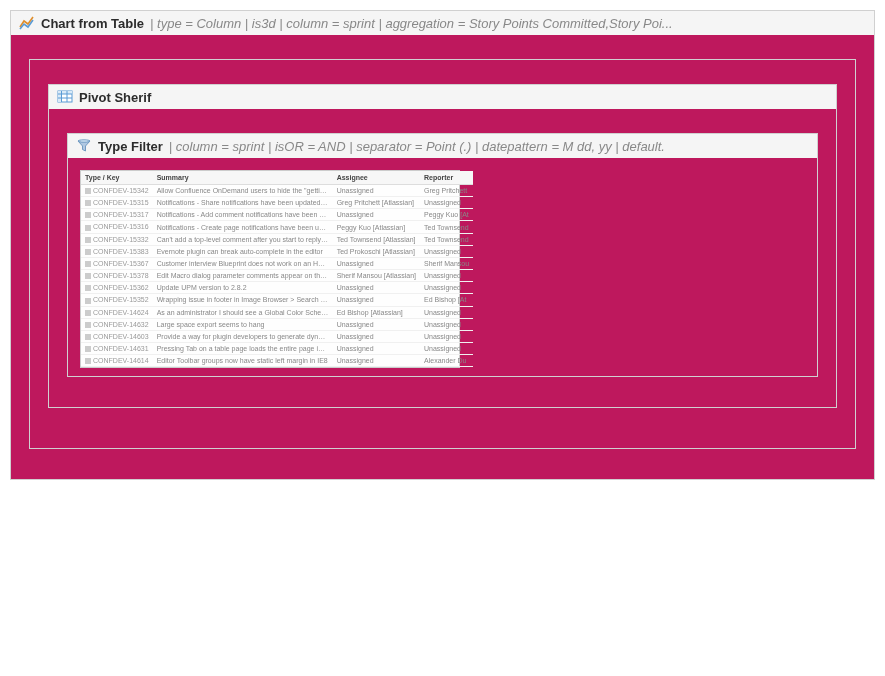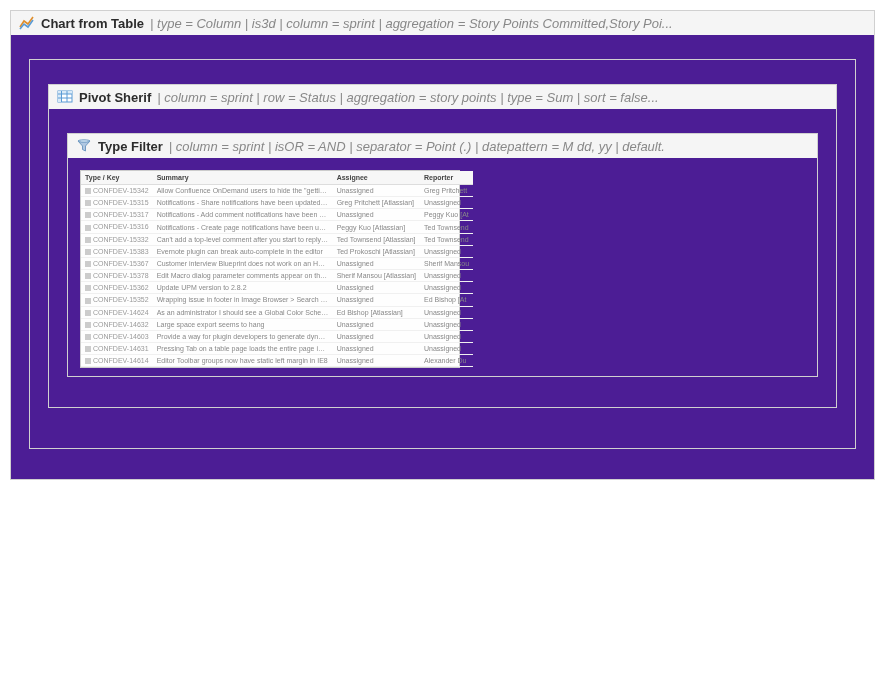--- a/index.html
+++ b/index.html
@@ -5,21 +5,21 @@
     * { box-sizing: border-box; margin: 0; padding: 0; }
     body {
       font-family: -apple-system, BlinkMacSystemFont, "Segoe UI", Arial, sans-serif;
       background: #ffffff;
       padding: 10px;
       width: 885px;
       color: #333;
     }
     .macro-box {
       border: 1px solid #d0d0d0;
-      background: #4c1d95;
+      background: #be185d;
       margin-bottom: 0;
     }
     .macro-header {
       background: #f5f5f5;
       padding: 4px 8px;
       display: flex;
       align-items: center;
       gap: 6px;
       font-size: 13px;
       color: #3b3b3b;
@@ -111,21 +111,20 @@
             <svg class="macro-icon" viewBox="0 0 16 16">
               <rect x="1" y="2" width="14" height="11" fill="#fff" stroke="#5b9bd5" stroke-width="1"></rect>
               <rect x="1" y="2" width="14" height="3" fill="#d9eaf7"></rect>
               <rect x="1" y="2" width="3.5" height="11" fill="#d9eaf7"></rect>
               <line x1="1" y1="5" x2="15" y2="5" stroke="#5b9bd5"></line>
               <line x1="1" y1="9" x2="15" y2="9" stroke="#5b9bd5"></line>
               <line x1="4.5" y1="2" x2="4.5" y2="13" stroke="#5b9bd5"></line>
               <line x1="10" y1="2" x2="10" y2="13" stroke="#5b9bd5"></line>
             </svg>
             <span class="macro-title">Pivot Sherif</span>
-            <span class="macro-params">| column = sprint | row = Status | aggregation = story points | type = Sum | sort = false...</span>
           </div>
           <div class="macro-body inner-3">
 
             <div class="macro-box">
               <div class="macro-header">
                 <svg class="macro-icon" viewBox="0 0 16 16">
                   <path d="M2,3 L14,3 L9.5,8 L9.5,13 L6.5,11.5 L6.5,8 Z" fill="#b0c8e2" stroke="#5b8ab8" stroke-width="0.8"></path>
                   <ellipse cx="8" cy="3" rx="6" ry="1.2" fill="#d9eaf7" stroke="#5b8ab8" stroke-width="0.8"></ellipse>
                 </svg>
                 <span class="macro-title">Type Filter</span>

